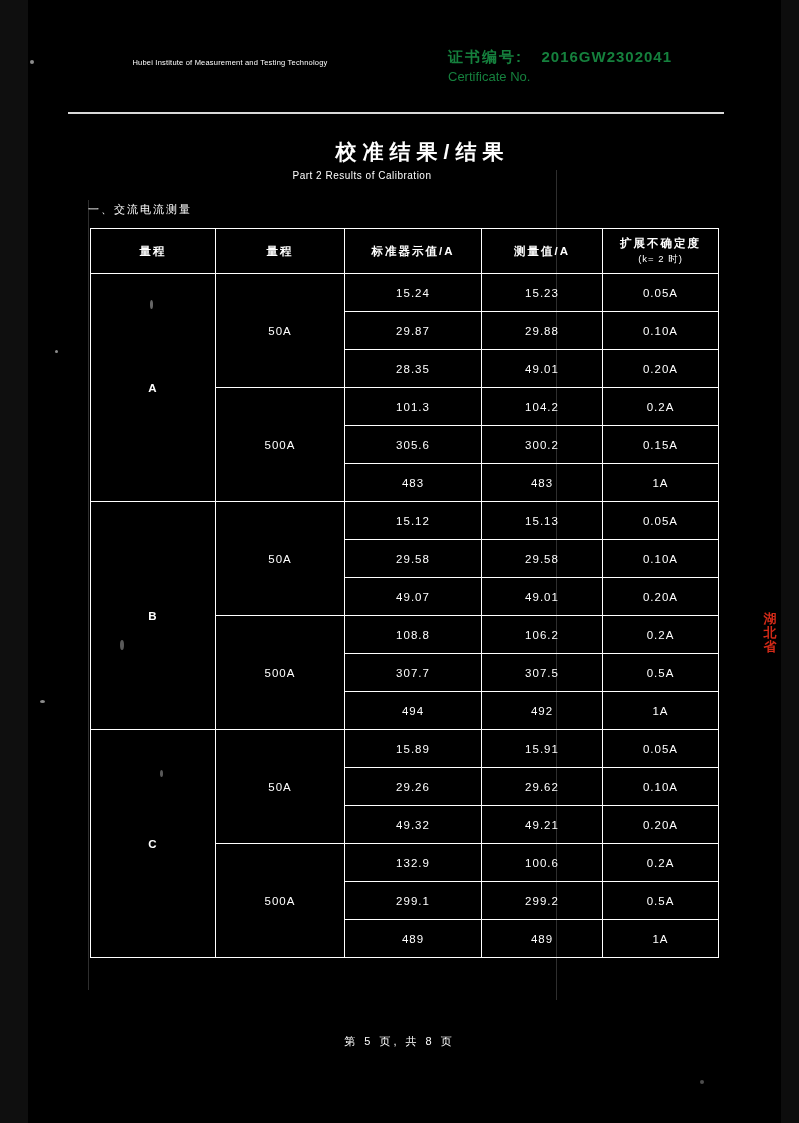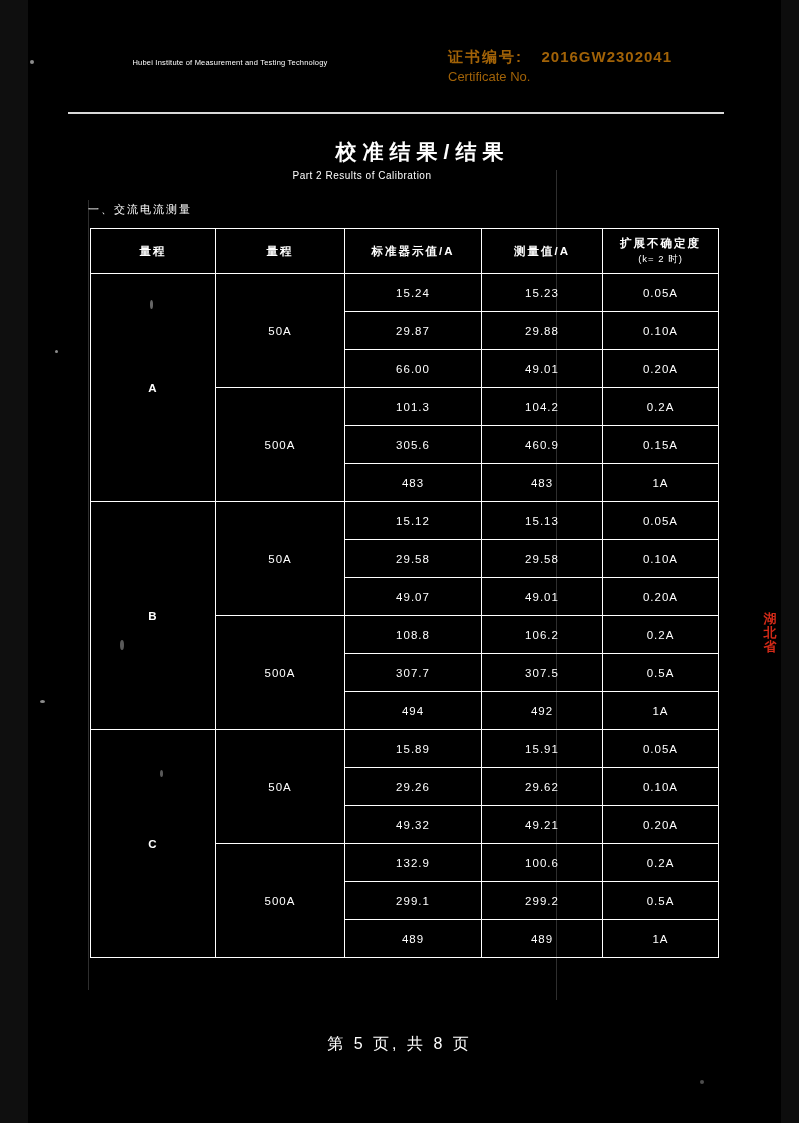--- a/index.html
+++ b/index.html
@@ -59,21 +59,21 @@
     font-size: 7.5px;
     letter-spacing: .2px;
     margin-top: 10px;
     white-space: nowrap;
     filter: blur(0.5px);
   }
   .cert-block {
     position: absolute;
     left: 448px;
     top: 0;
-    color: #a16207;
+    color: #15803d;
     white-space: nowrap;
   }
   .cert-cn {
     font-size: 15px;
     font-weight: bold;
     letter-spacing: 2px;
     filter: blur(0.6px);
     display: inline-block;
   }
   .cert-no {
@@ -179,21 +179,21 @@
     font-weight: bold;
   }
   
   .footer {
     position: absolute;
     top: 1034px;
     left: 0;
     width: 799px;
     text-align: center;
     color: #ffffff;
-    font-size: 16px;
+    font-size: 11px;
     letter-spacing: 3px;
     filter: blur(0.6px);
   }
   
   .seal {
     position: absolute;
     left: 762px;
     top: 612px;
     width: 16px;
     height: 58px;
@@ -270,33 +270,33 @@
             <td>15.24</td>
             <td>15.23</td>
             <td>0.05A</td>
           </tr>
           <tr>
             <td>29.87</td>
             <td>29.88</td>
             <td>0.10A</td>
           </tr>
           <tr>
-            <td>66.00</td>
+            <td>28.35</td>
             <td>49.01</td>
             <td>0.20A</td>
           </tr>
           <tr>
             <td rowspan="3">500A</td>
             <td>101.3</td>
             <td>104.2</td>
             <td>0.2A</td>
           </tr>
           <tr>
             <td>305.6</td>
-            <td>460.9</td>
+            <td>300.2</td>
             <td>0.15A</td>
           </tr>
           <tr>
             <td>483</td>
             <td>483</td>
             <td>1A</td>
           </tr>
           <tr>
             <td class="cond" rowspan="6">B</td>
             <td rowspan="3">50A</td>

